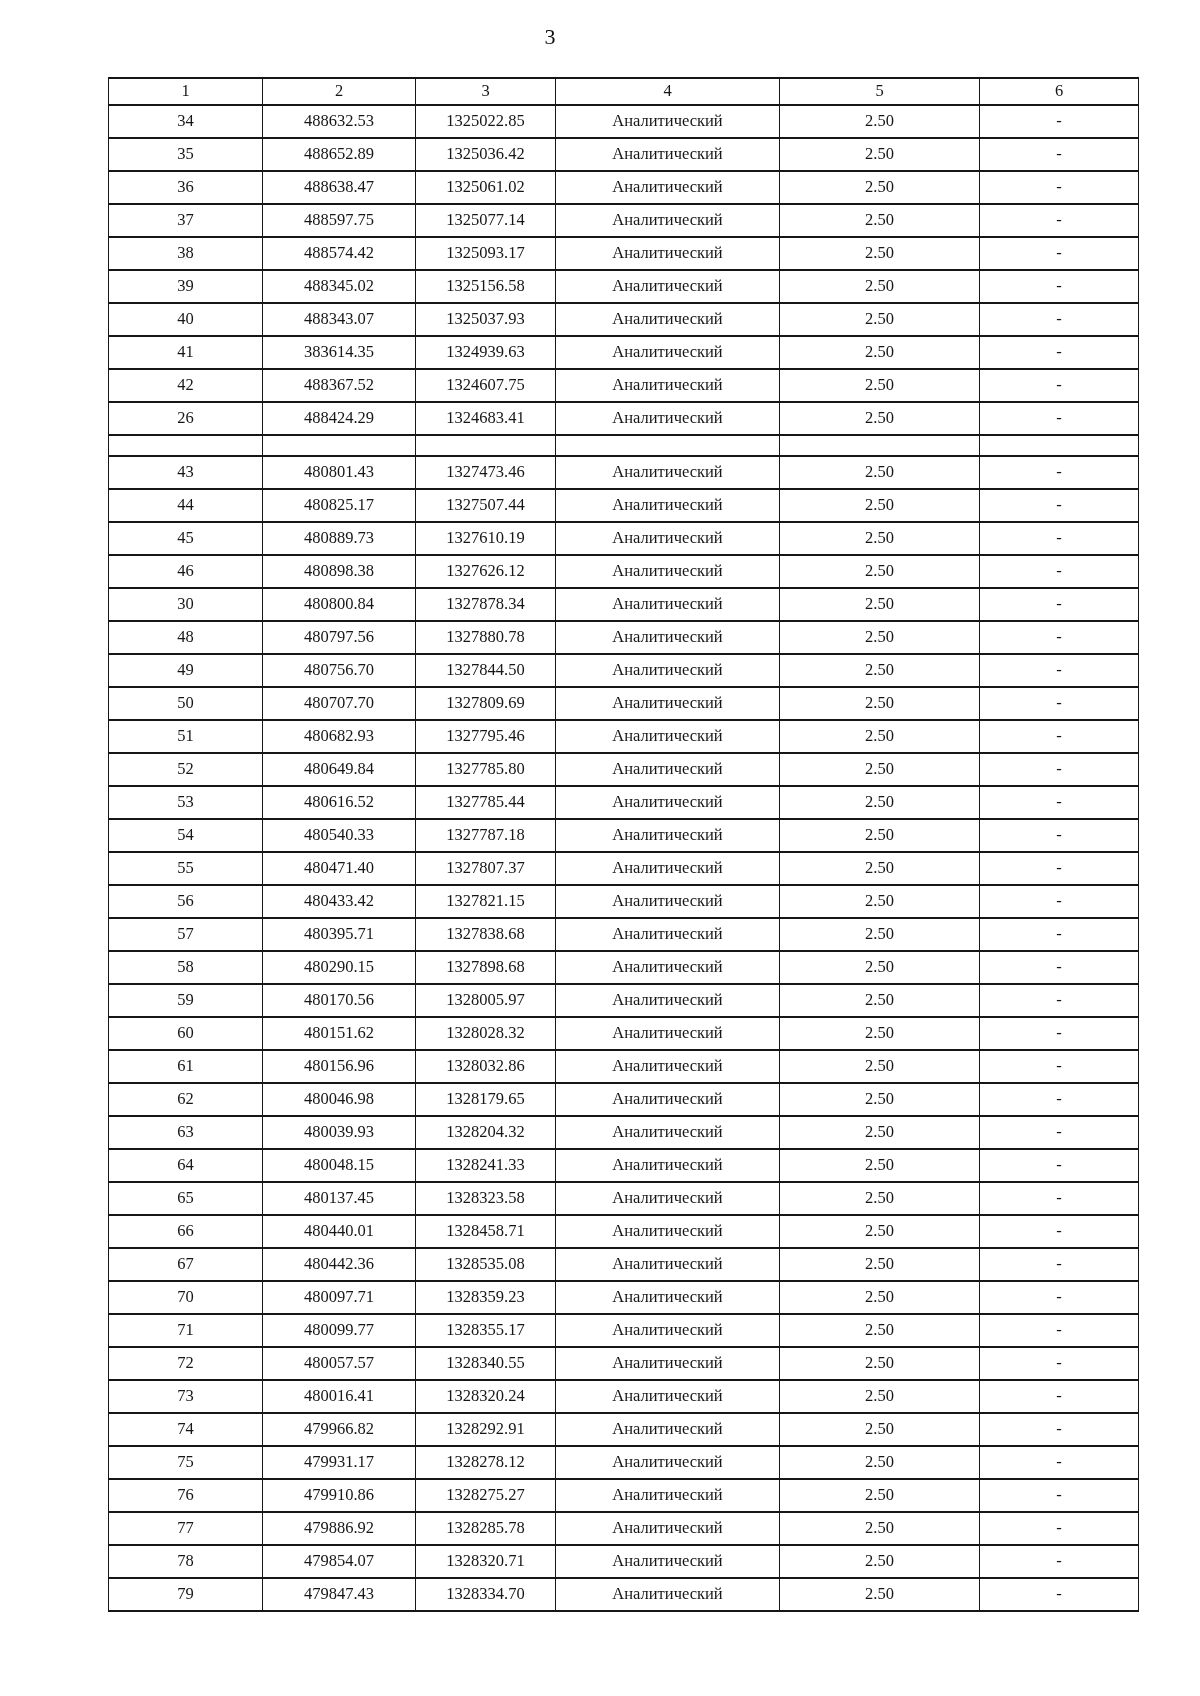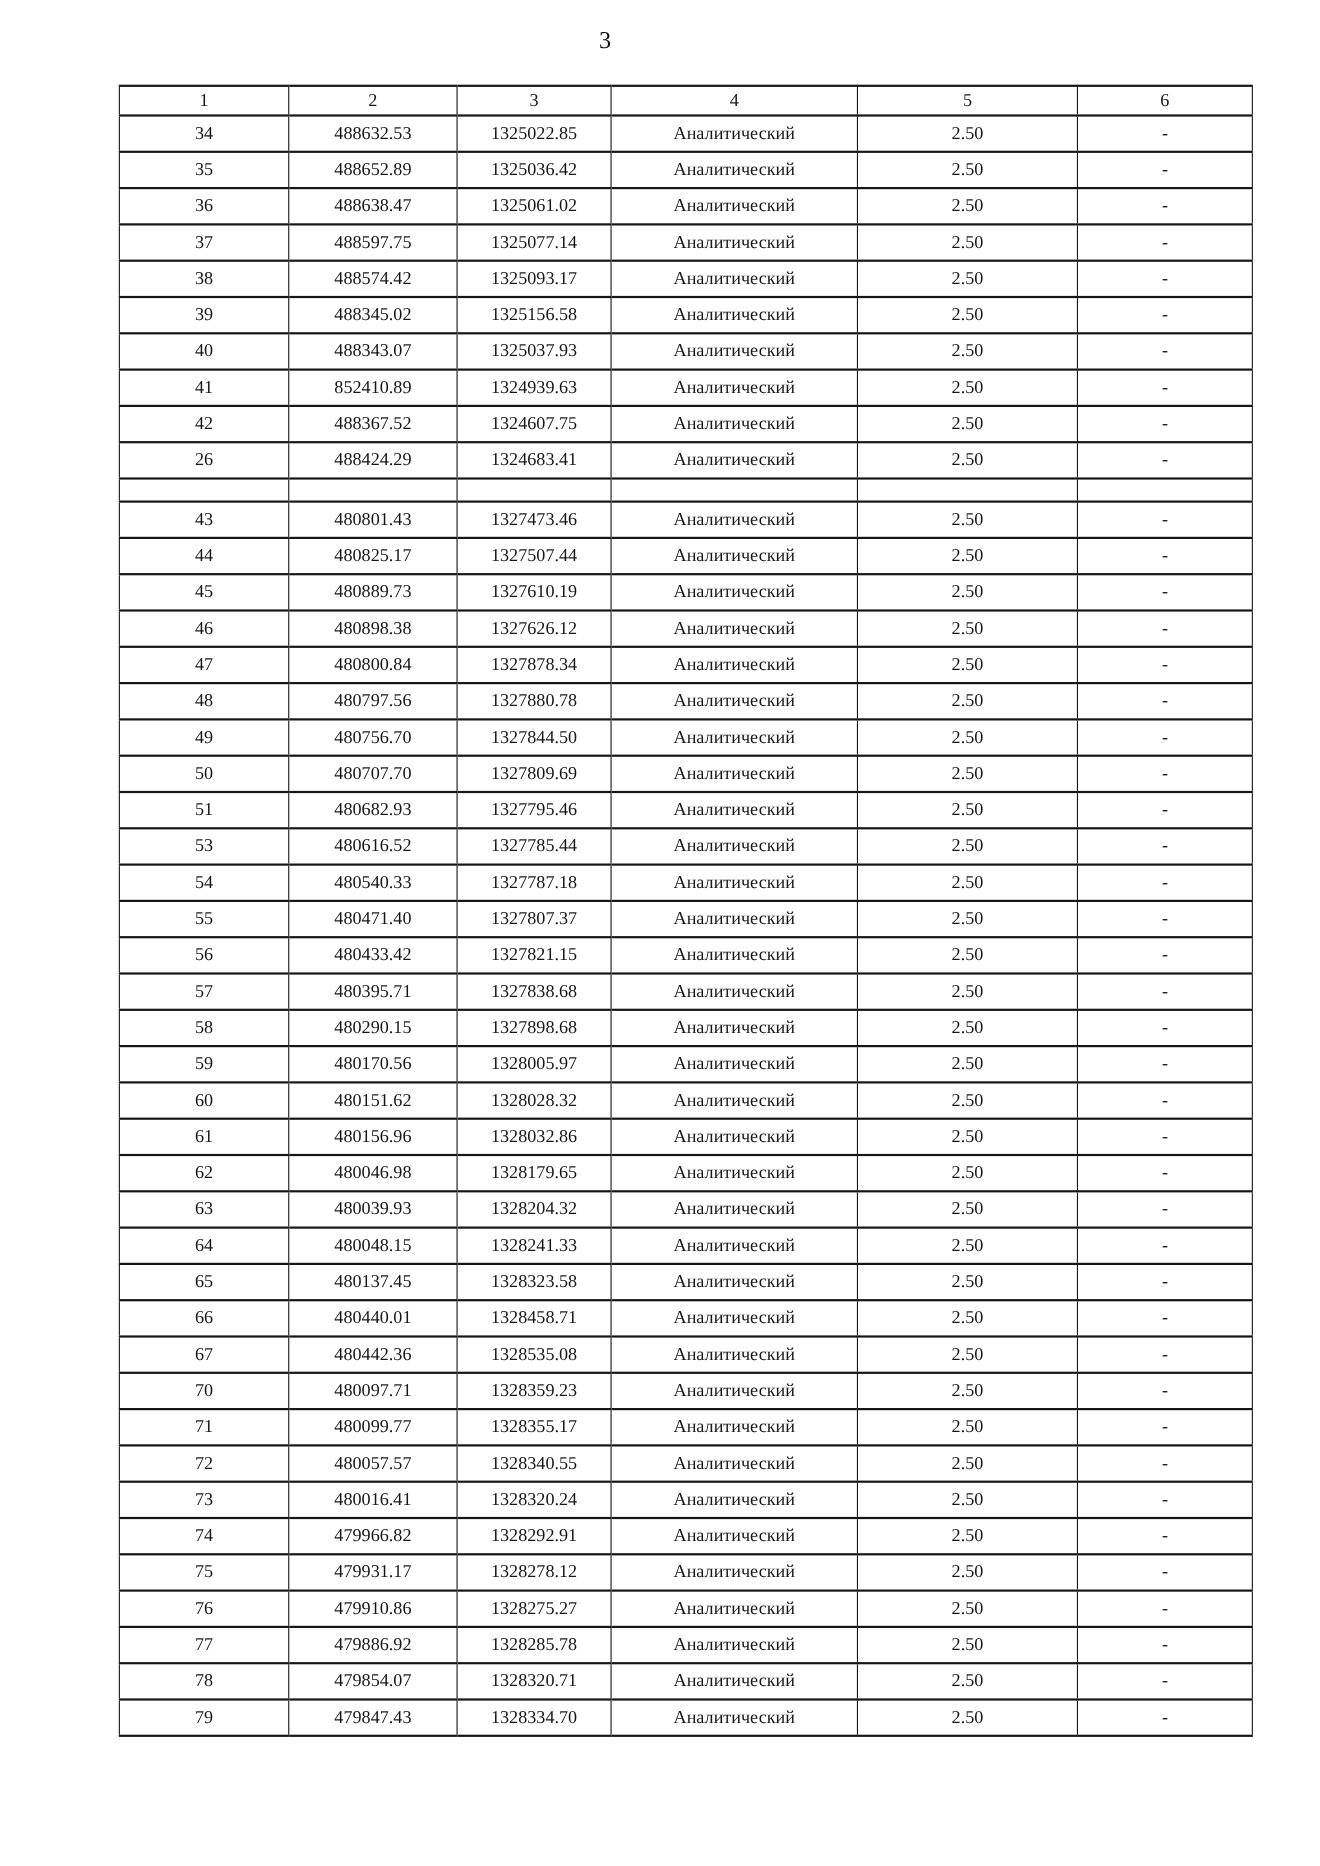--- a/index.html
+++ b/index.html
@@ -123,21 +123,21 @@
       <tr class="data-row">
         <td>40</td>
         <td>488343.07</td>
         <td>1325037.93</td>
         <td>Аналитический</td>
         <td>2.50</td>
         <td>-</td>
       </tr>
       <tr class="data-row">
         <td>41</td>
-        <td>852410.89</td>
+        <td>383614.35</td>
         <td>1324939.63</td>
         <td>Аналитический</td>
         <td>2.50</td>
         <td>-</td>
       </tr>
       <tr class="data-row">
         <td>42</td>
         <td>488367.52</td>
         <td>1324607.75</td>
         <td>Аналитический</td>
@@ -186,21 +186,21 @@
       </tr>
       <tr class="data-row">
         <td>46</td>
         <td>480898.38</td>
         <td>1327626.12</td>
         <td>Аналитический</td>
         <td>2.50</td>
         <td>-</td>
       </tr>
       <tr class="data-row">
-        <td>47</td>
+        <td>30</td>
         <td>480800.84</td>
         <td>1327878.34</td>
         <td>Аналитический</td>
         <td>2.50</td>
         <td>-</td>
       </tr>
       <tr class="data-row">
         <td>48</td>
         <td>480797.56</td>
         <td>1327880.78</td>
@@ -221,20 +221,28 @@
         <td>480707.70</td>
         <td>1327809.69</td>
         <td>Аналитический</td>
         <td>2.50</td>
         <td>-</td>
       </tr>
       <tr class="data-row">
         <td>51</td>
         <td>480682.93</td>
         <td>1327795.46</td>
+        <td>Аналитический</td>
+        <td>2.50</td>
+        <td>-</td>
+      </tr>
+      <tr class="data-row">
+        <td>52</td>
+        <td>480649.84</td>
+        <td>1327785.80</td>
         <td>Аналитический</td>
         <td>2.50</td>
         <td>-</td>
       </tr>
       <tr class="data-row">
         <td>53</td>
         <td>480616.52</td>
         <td>1327785.44</td>
         <td>Аналитический</td>
         <td>2.50</td>

